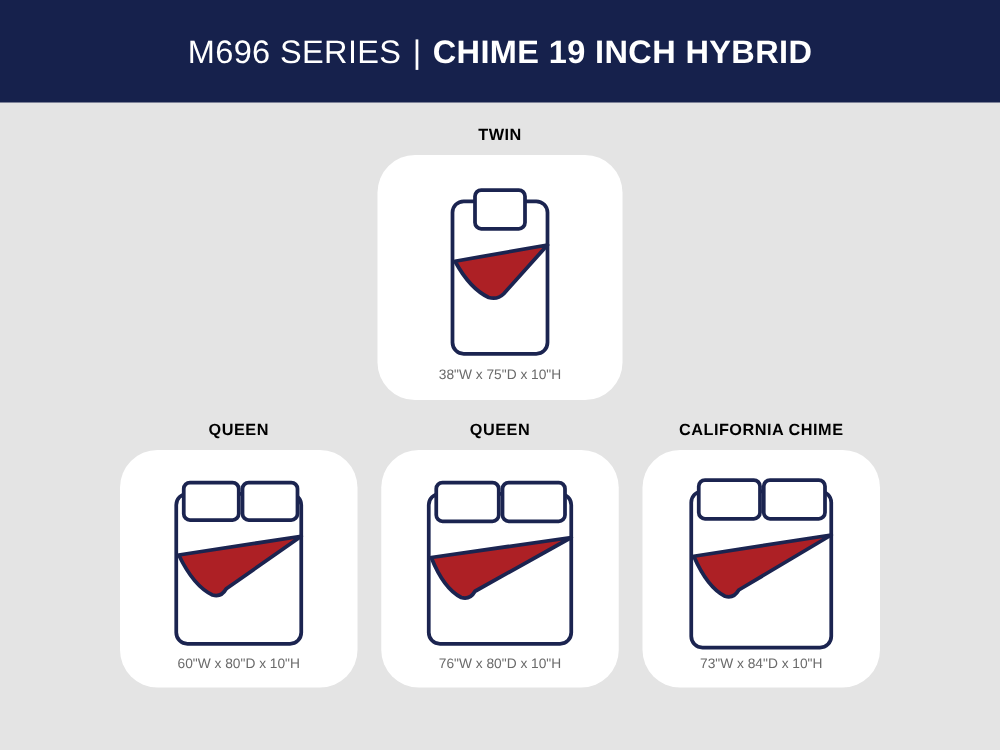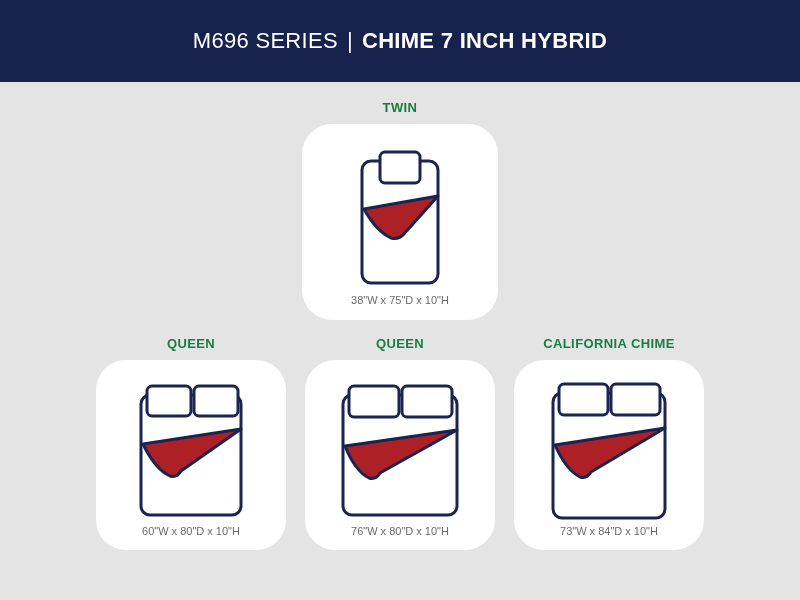--- a/index.html
+++ b/index.html
@@ -24,21 +24,21 @@
   
   .header {
     height: 82px;
     background: #16214c;
     display: flex;
     align-items: center;
     justify-content: center;
   }
   .header-title {
     color: #ffffff;
-    font-size: 22px;
+    font-size: 26px;
     letter-spacing: 0.3px;
     white-space: nowrap;
     display: flex;
     align-items: flex-start;
   }
   .header-series {
     font-weight: 400;
   }
   .header-sep {
     font-weight: 300;
@@ -72,21 +72,21 @@
 
   .size-block {
     display: flex;
     flex-direction: column;
     align-items: center;
   }
 
   .size-title {
     font-size: 13px;
     font-weight: 700;
-    color: #15803d;
+    color: #000000;
     letter-spacing: 0.4px;
     margin-bottom: 9px;
     text-align: left;
     white-space: nowrap;
   }
 
   .card {
     background: #ffffff;
     border-radius: 30px;
     display: flex;
@@ -116,21 +116,21 @@
 </style>
 </head>
 <body>
 
 <div class="page">
 
   <div class="header">
     <div class="header-title">
       <span class="header-series">M696 SERIES</span>
       <span class="header-sep">|</span>
-      <span class="header-model">CHIME 7 INCH HYBRID</span>
+      <span class="header-model">CHIME 19 INCH HYBRID</span>
     </div>
   </div>
 
   <div class="content">
 
     <div class="row row-top">
 
       <div class="size-block">
         <div class="size-title">TWIN</div>
         <div class="card card-top">

